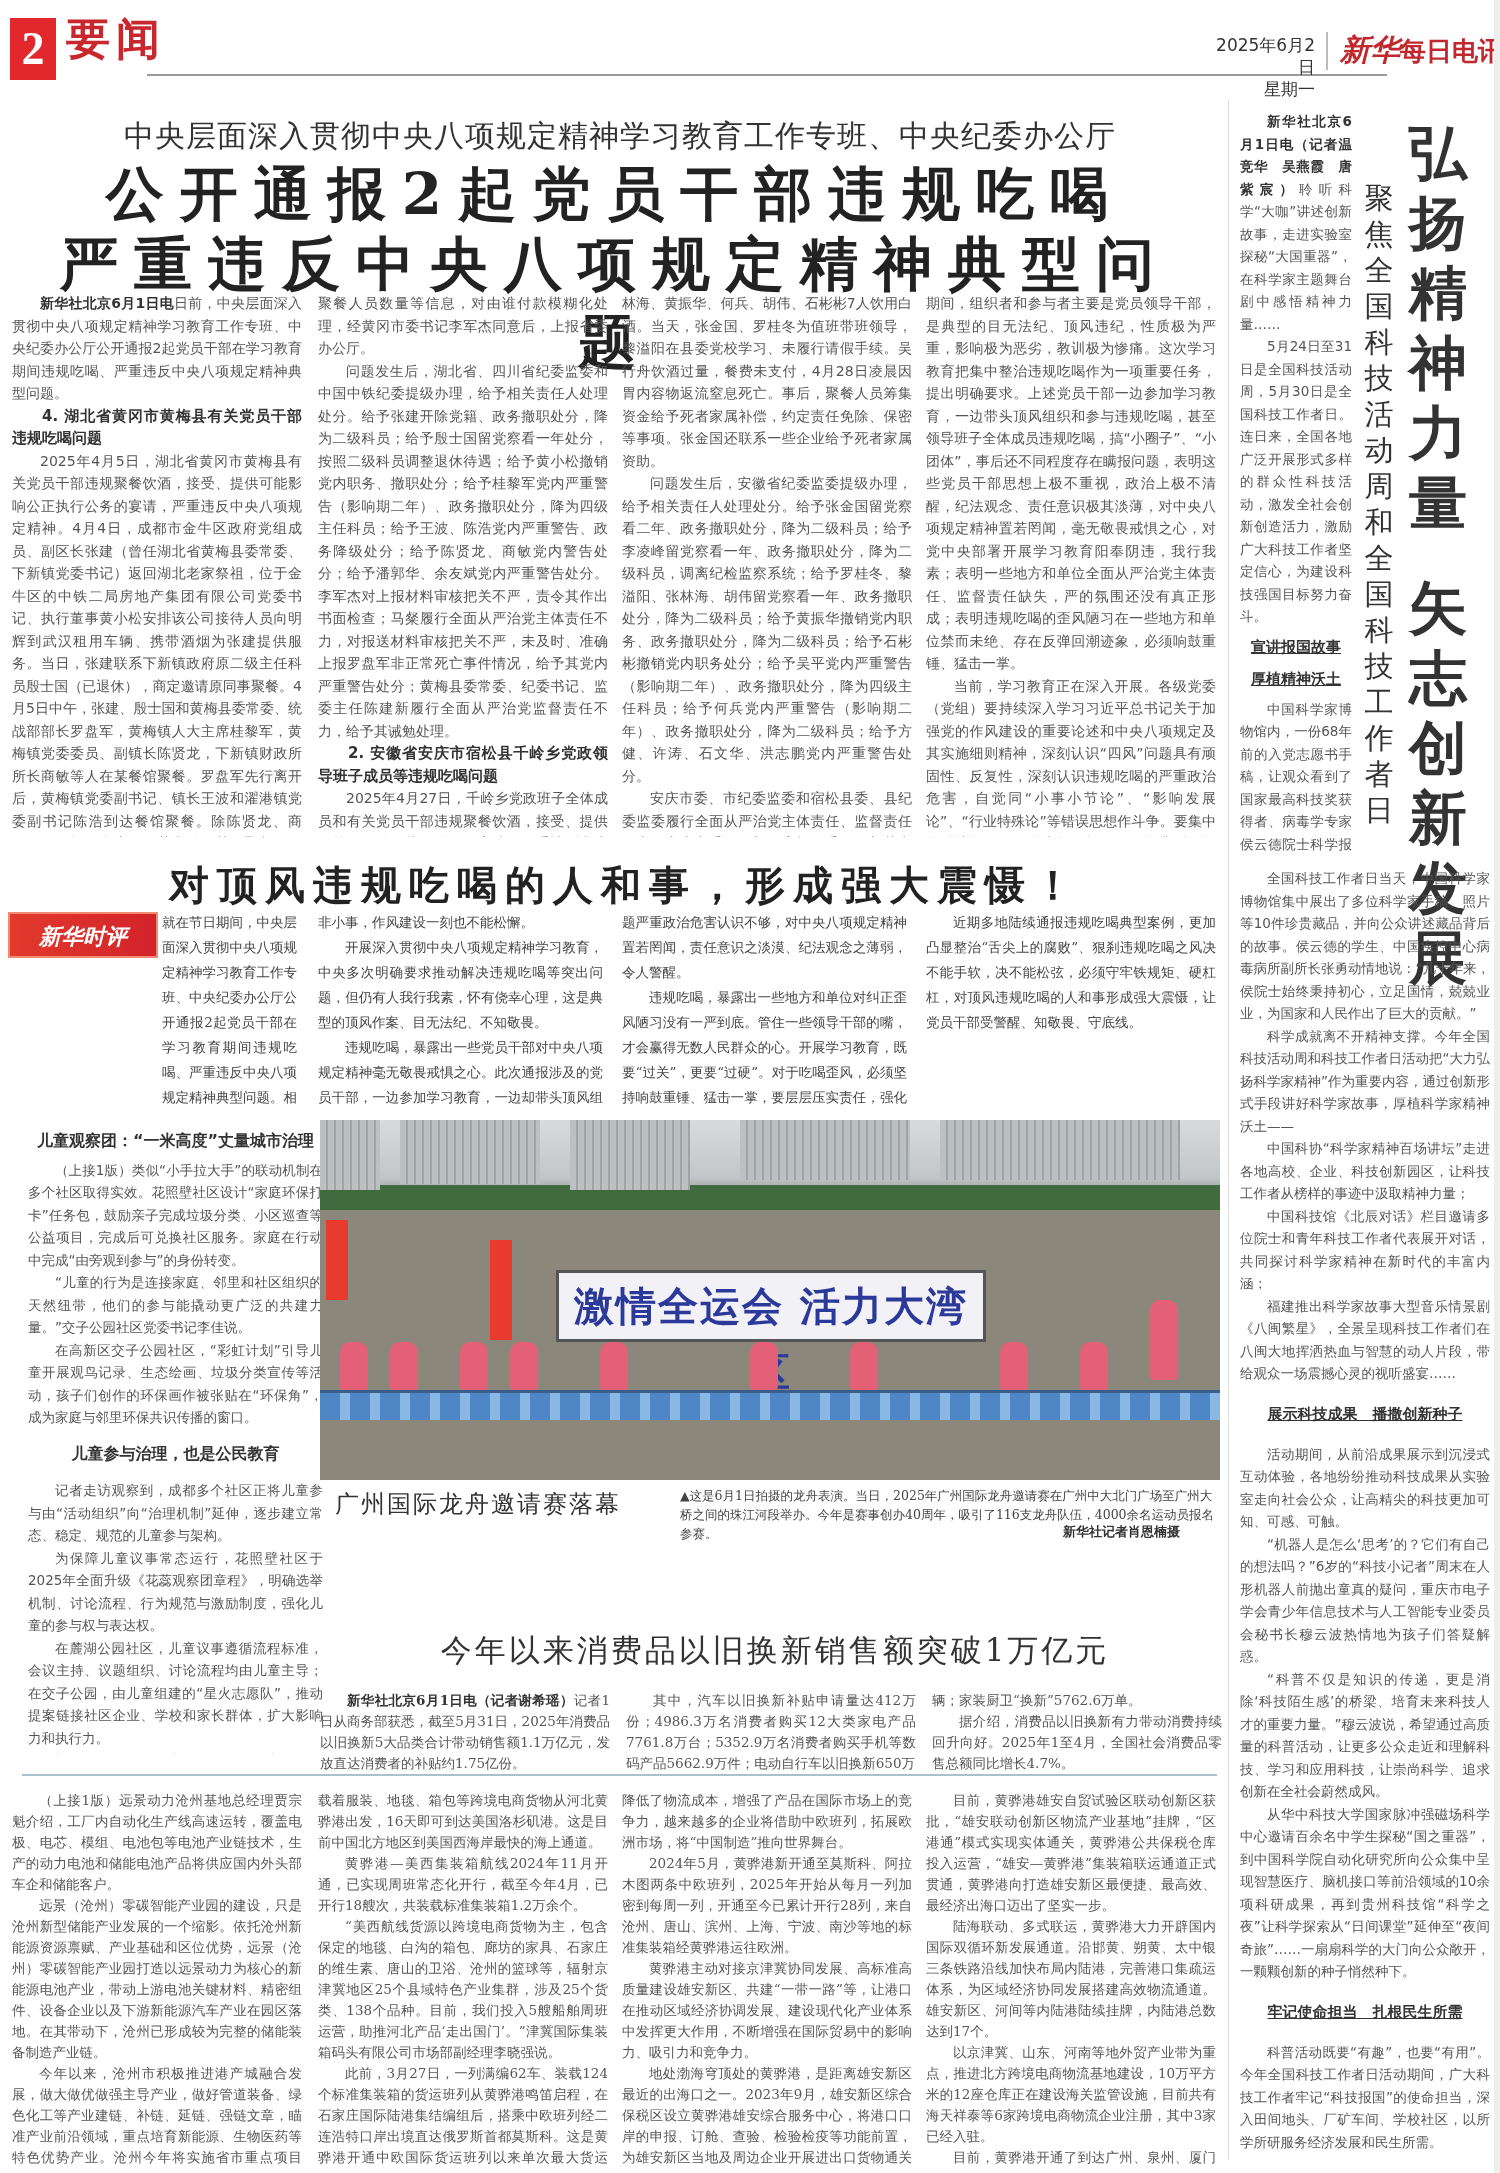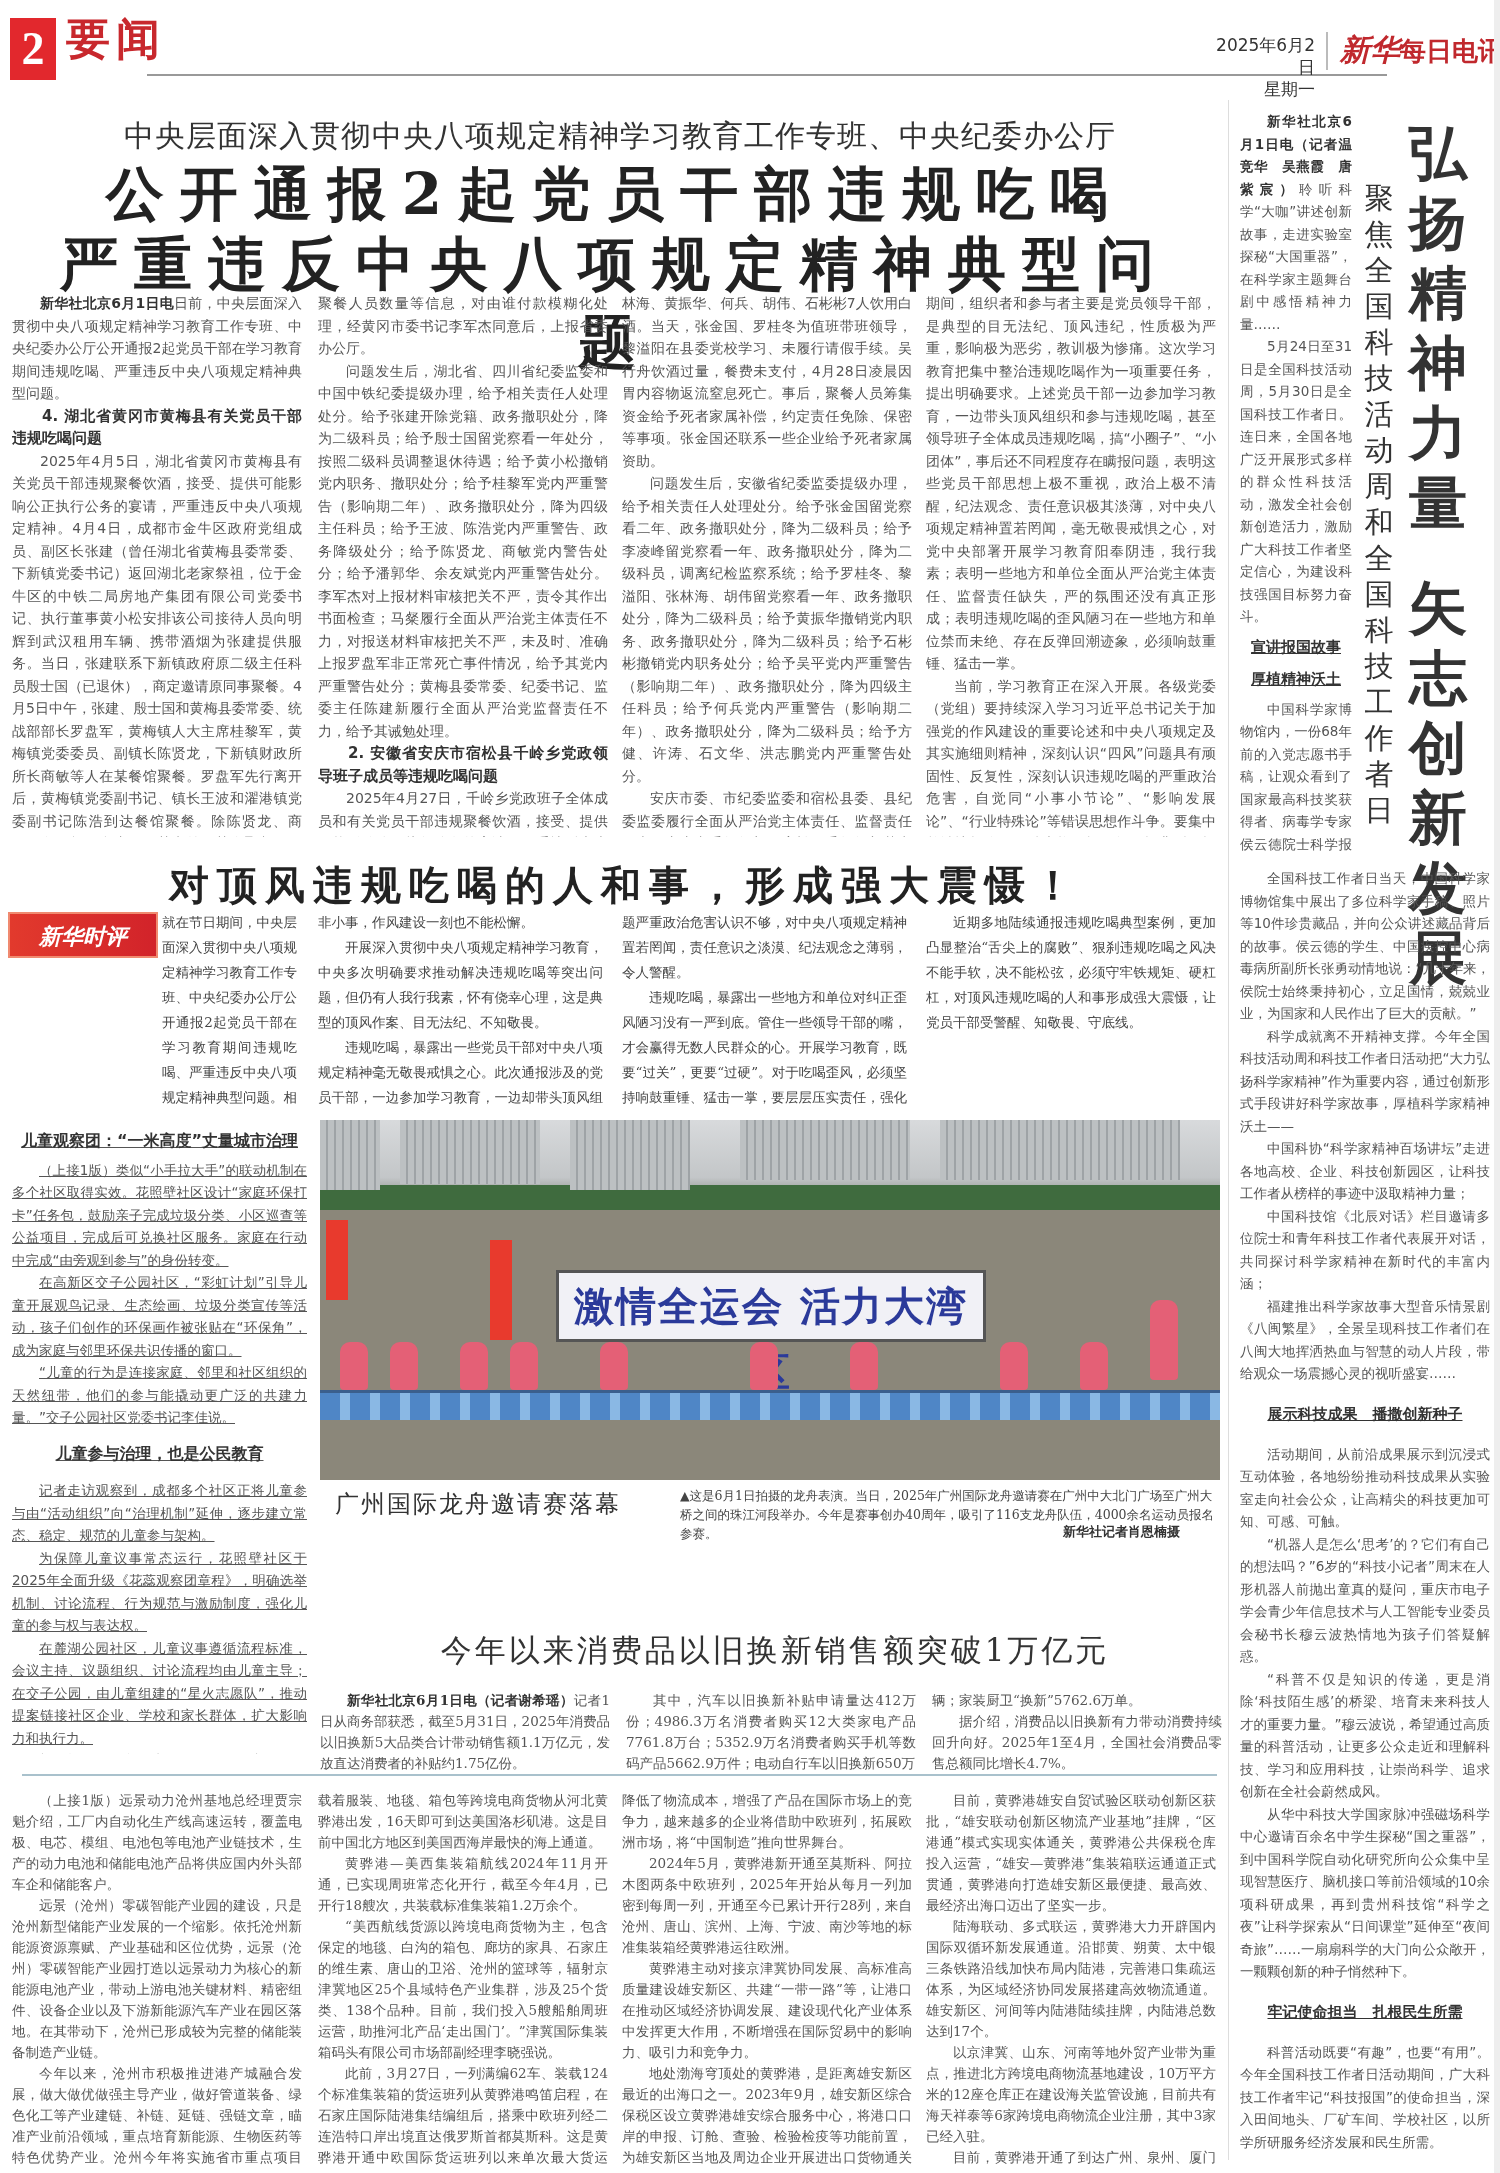--- a/index.html
+++ b/index.html
@@ -111,25 +111,25 @@
 <div class="col ed" style="left:622px;top:910px;width:285px;height:200px;overflow:hidden;">
   <p style="text-indent:0">题严重政治危害认识不够，对中央八项规定精神置若罔闻，责任意识之淡漠、纪法观念之薄弱，令人警醒。</p>
   <p>违规吃喝，暴露出一些地方和单位对纠正歪风陋习没有一严到底。管住一些领导干部的嘴，才会赢得无数人民群众的心。开展学习教育，既要“过关”，更要“过硬”。对于吃喝歪风，必须坚持响鼓重锤、猛击一掌，要层层压实责任，强化制度执行，真正形成严的氛围，让中央八项规定成为实实在在的“铁八条”。</p>
 
 </div>
 <div class="col ed" style="left:926px;top:910px;width:290px;height:200px;overflow:hidden;">
   <p>近期多地陆续通报违规吃喝典型案例，更加凸显整治“舌尖上的腐败”、狠刹违规吃喝之风决不能手软，决不能松弦，必须守牢铁规矩、硬杠杠，对顶风违规吃喝的人和事形成强大震慑，让党员干部受警醒、知敬畏、守底线。</p>
 
 </div>
 
-<div class="col sidecol" style="left:12px;top:1124px;width:295px;height:630px;overflow:hidden;text-decoration:underline;">
+<div class="col sidecol" style="left:28px;top:1124px;width:295px;height:630px;overflow:hidden;">
   <h4 class="c">儿童观察团：“一米高度”丈量城市治理</h4>
   <p>（上接1版）类似“小手拉大手”的联动机制在多个社区取得实效。花照壁社区设计“家庭环保打卡”任务包，鼓励亲子完成垃圾分类、小区巡查等公益项目，完成后可兑换社区服务。家庭在行动中完成“由旁观到参与”的身份转变。</p>
+  <p>“儿童的行为是连接家庭、邻里和社区组织的天然纽带，他们的参与能撬动更广泛的共建力量。”交子公园社区党委书记李佳说。</p>
   <p>在高新区交子公园社区，“彩虹计划”引导儿童开展观鸟记录、生态绘画、垃圾分类宣传等活动，孩子们创作的环保画作被张贴在“环保角”，成为家庭与邻里环保共识传播的窗口。</p>
-  <p>“儿童的行为是连接家庭、邻里和社区组织的天然纽带，他们的参与能撬动更广泛的共建力量。”交子公园社区党委书记李佳说。</p>
   <h4 class="c" style="margin:14px 0">儿童参与治理，也是公民教育</h4>
   <p>记者走访观察到，成都多个社区正将儿童参与由“活动组织”向“治理机制”延伸，逐步建立常态、稳定、规范的儿童参与架构。</p>
   <p>为保障儿童议事常态运行，花照壁社区于2025年全面升级《花蕊观察团章程》，明确选举机制、讨论流程、行为规范与激励制度，强化儿童的参与权与表达权。</p>
   <p>在麓湖公园社区，儿童议事遵循流程标准，会议主持、议题组织、讨论流程均由儿童主导；在交子公园，由儿童组建的“星火志愿队”，推动提案链接社区企业、学校和家长群体，扩大影响力和执行力。</p>
   <p>部分社区还引入儿童友好辅导员、心理支持志愿者、学校协作机制，拓展儿童议事的教育功能和能力建设。通过模拟议政、采访巡查、空间共创等形式，儿童不仅获得参与经验，也学习规则意识和公共表达能力。</p>
 
 </div>
 
 <div class="abs photo">
   <div class="bldg" style="left:0;width:60px;height:70px;"></div>

